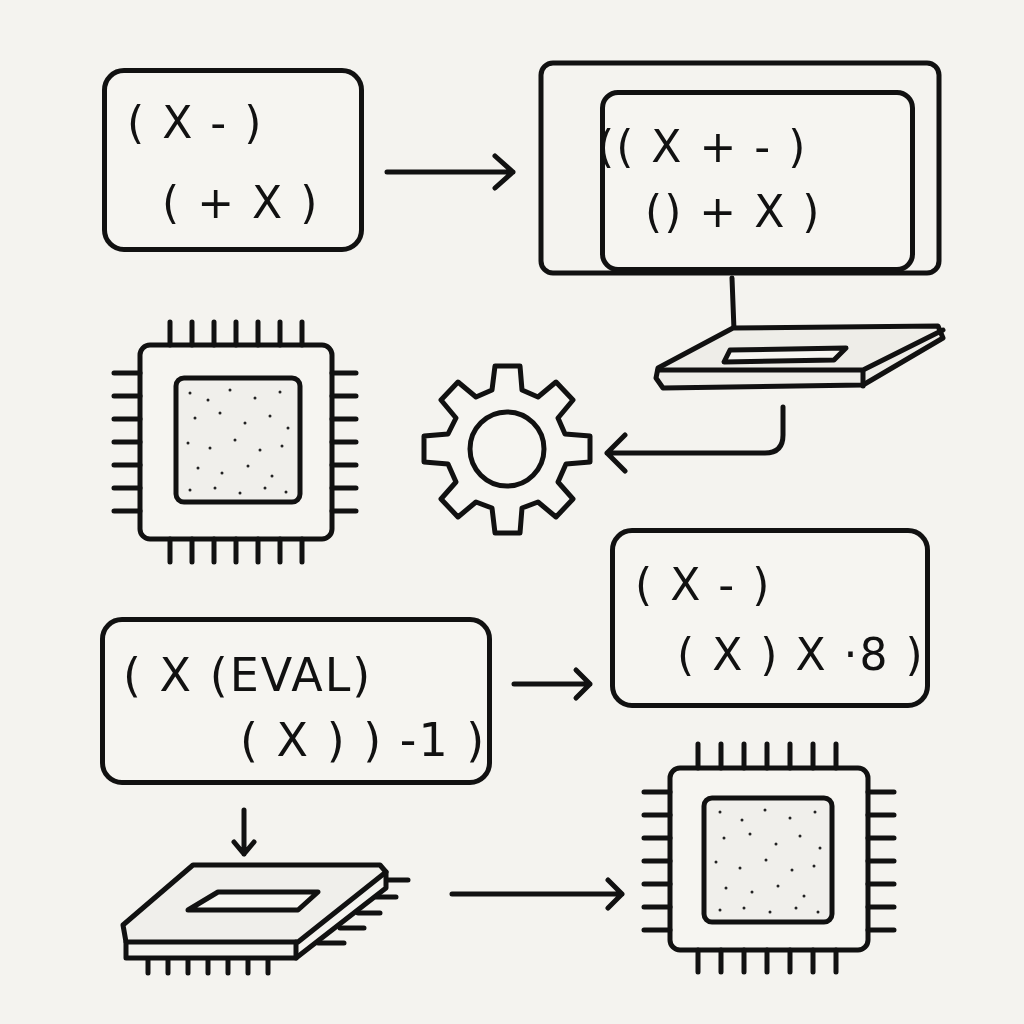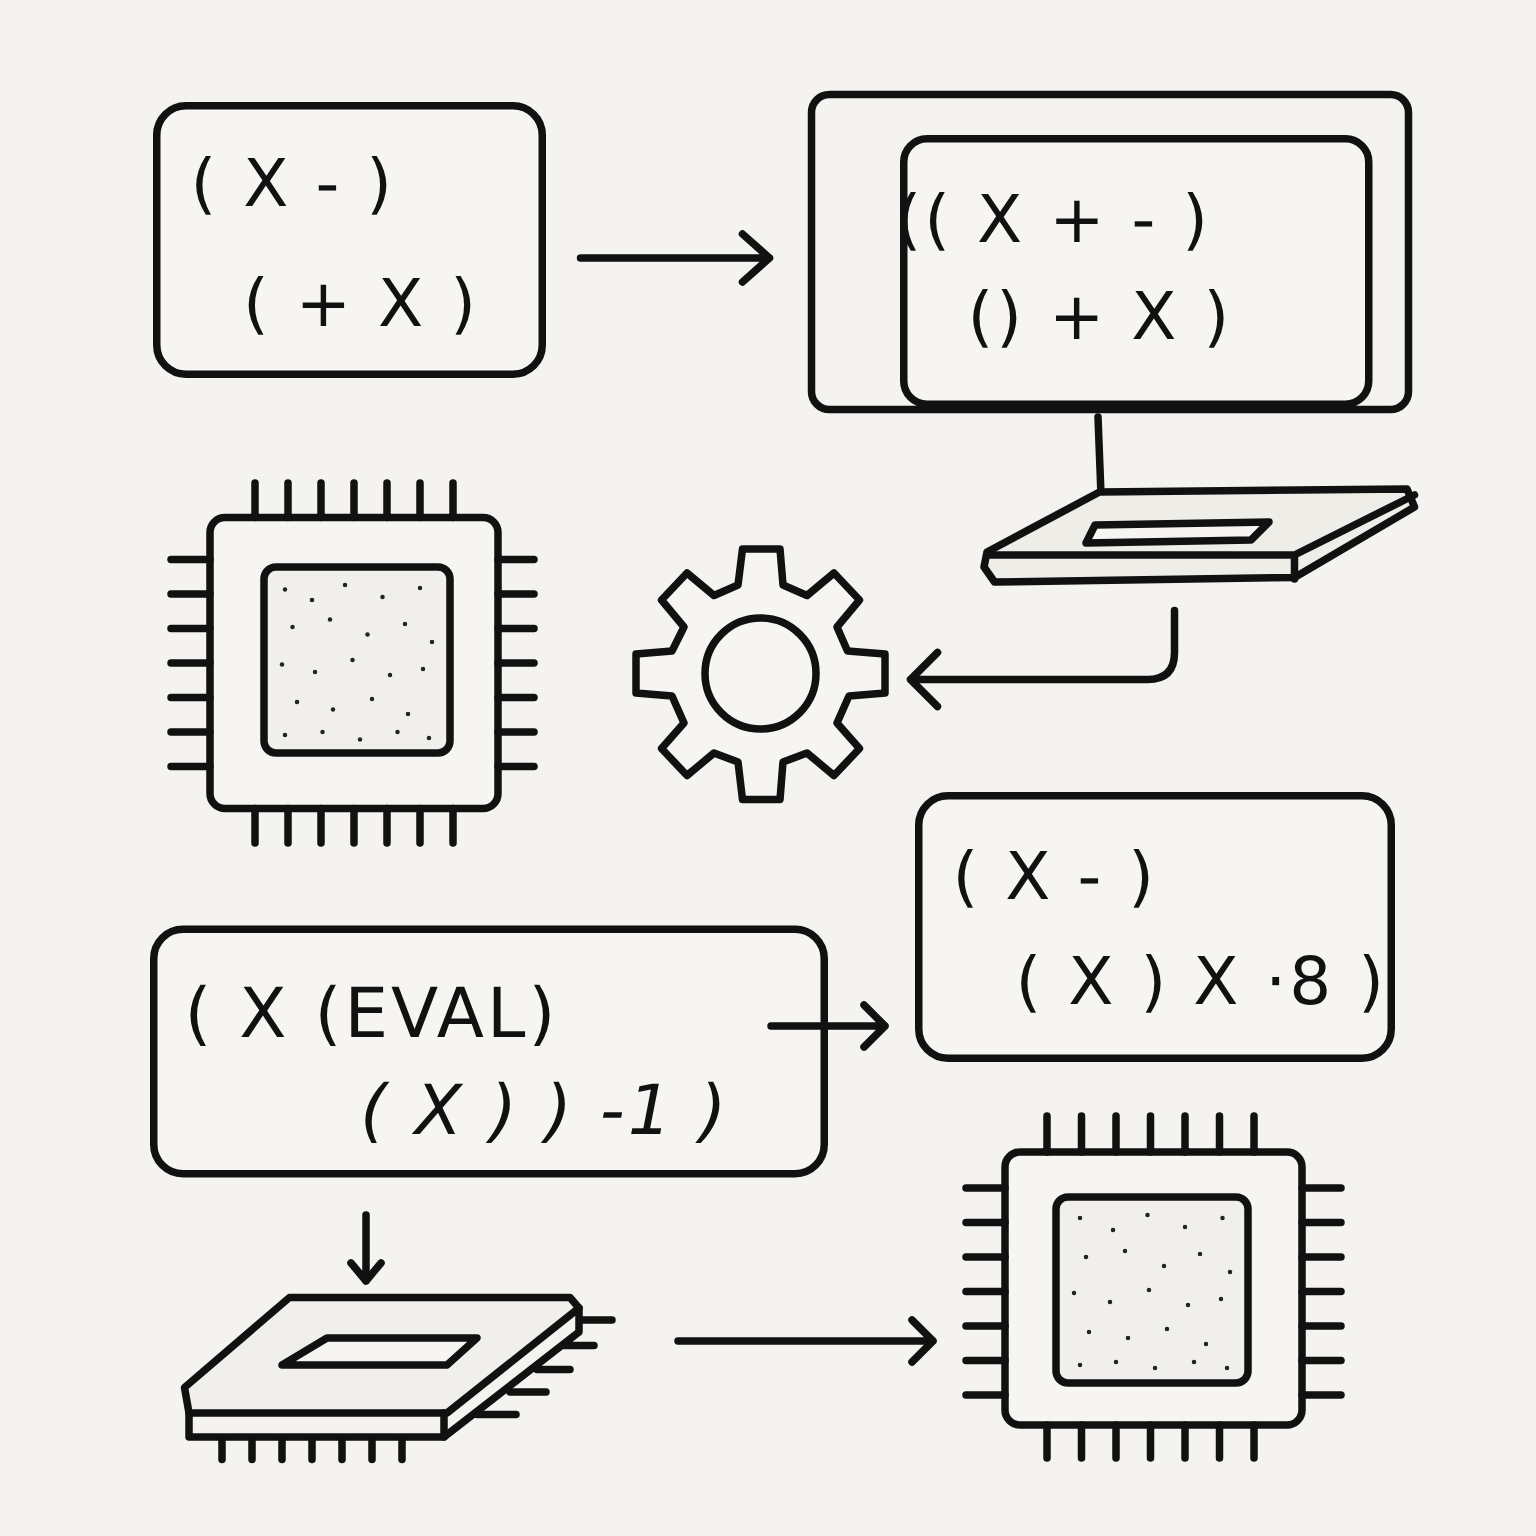--- a/index.html
+++ b/index.html
@@ -104,23 +104,23 @@
   <g class="stroke">
     <path d="M75 4 L100 4 L102 28 L118 35 L136 20 L153 38 L138 56 L145 72 L170 74 L170 100 L146 102 L138 120 L153 137 L136 155 L118 140 L102 146 L100 171 L75 171 L72 146 L56 140 L38 155 L21 137 L36 120 L28 102 L4 100 L4 74 L28 72 L36 56 L21 38 L38 20 L56 35 L72 28 Z" style="fill:#f6f5f1"></path>
     <circle cx="87" cy="87" r="37"></circle>
   </g>
 </svg>
 
 <svg style="left:603px;top:405px;" width="190" height="65">
   <path class="stroke" d="M180 2 L180 30 Q180 48 162 48 L4 48 M22 30 L4 48 L22 66"></path>
 </svg>
 
-<div class="box" style="left:100px;top:617px;width:452px;height:168px;padding-left:12px;">
+<div class="box" style="left:100px;top:617px;width:392px;height:168px;padding-left:12px;">
   <div class="expr" style="left:18px;top:30px;font-size:46px;">( X (EVAL)</div>
-  <div class="expr" style="left:135px;top:95px;font-size:46px;font-style:italic;">( X ) ) -1 )</div>
+  <div class="expr" style="left:135px;top:95px;font-size:46px;">( X ) ) -1 )</div>
 </div>
 
 <svg style="left:512px;top:665px;" width="85" height="40">
   <path class="stroke" d="M2 19 L78 19 M64 5 L78 19 L64 33"></path>
 </svg>
 
 <div class="box" style="left:610px;top:528px;width:320px;height:180px;">
   <div class="expr" style="left:20px;top:30px;">( X - )</div>
   <div class="expr" style="left:62px;top:100px;">( X ) X ·8 )</div>
 </div>

